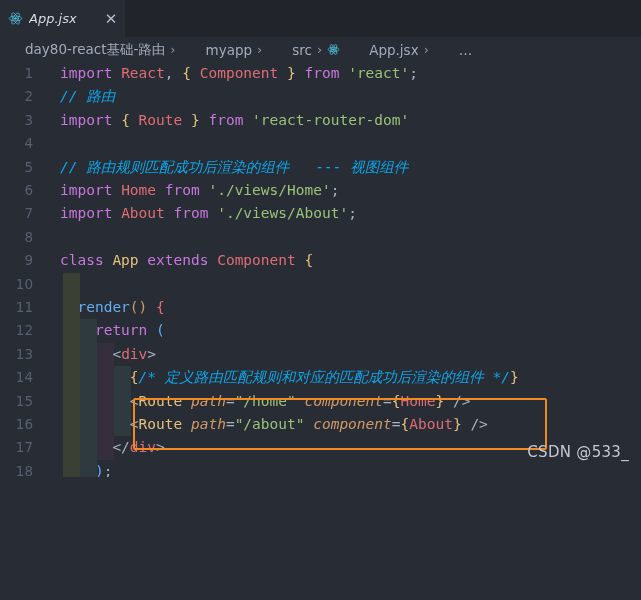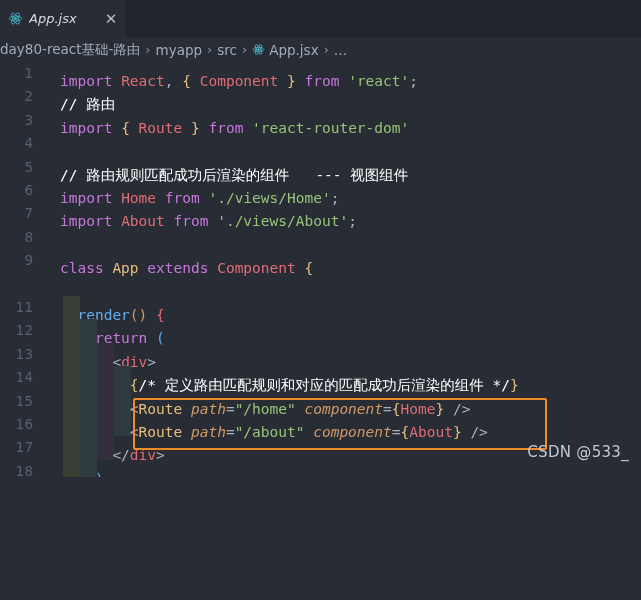--- a/index.html
+++ b/index.html
@@ -76,21 +76,21 @@
     display: flex;
     align-items: center;
     font-family: "DejaVu Sans", sans-serif;
     font-size: 13.5px;
     color: #a3acbb;
     white-space: nowrap;
     overflow: hidden;
     padding-left: 0px;
     box-sizing: border-box;
   }
-  .crumb { color: #a3acbb; }
+  .crumb { color: #a3acbb; padding-left: 25px; }
   .crumb-sep {
     color: #8d94a0;
     margin: 0 5px;
     font-size: 13px;
   }
   .crumb-icon {
     width: 13px; height: 13px;
     display: inline-block;
     vertical-align: -2px;
     margin-right: 4px;
@@ -118,21 +118,21 @@
     left: 0; top: 0;
     width: 33px;
     text-align: right;
     color: #566070;
     font-family: "DejaVu Sans", sans-serif;
     font-size: 13.5px;
   }
   .gutter.cur { color: #f9a8d4; }
   .ltext {
     position: absolute;
-    left: 60px; top: 8px;
+    left: 60px; top: 0;
     white-space: pre;
   }
   .cur-line-bg {
     position: absolute;
     left: 45px;
     width: 596px;
     height: 23.4px;
     background: #2c313a;
   }
 
@@ -146,21 +146,21 @@
   .g-olive { background: #3a4034; }
   .g-teal  { background: #2e3a3d; }
   .g-purp  { background: #352e3d; }
 
   
   .t-kw    { color: #c678dd; }            
   .t-var   { color: #e06c75; }            
   .t-brace { color: #e5c07b; }            
   .t-str   { color: #98c379; }            
   .t-punc  { color: #abb2bf; }            
-  .t-cmt   { color: #ffffff; }
+  .t-cmt   { color: #0ea5e9; font-style: italic; }
   .t-fn    { color: #61afef; }            
   .t-paren { color: #d19a66; }
   .t-attr  { color: #d19a66; font-style: italic; }  
   .t-tagb  { color: #abb2bf; }
 
   
   .annot-box {
     position: absolute;
     left: 133px;
     top: 398px;
@@ -230,20 +230,21 @@
   <div class="editor" id="editor">
       <div class="code-line" style="top: 0px; position: absolute; left: 0px; width: 641px;"><div class="gutter">1</div><div class="ltext"><span class="t-kw">import</span><span class="t-punc"> </span><span class="t-var">React</span><span class="t-punc">,</span><span class="t-punc"> </span><span class="t-brace">{</span><span class="t-punc"> </span><span class="t-var">Component</span><span class="t-punc"> </span><span class="t-brace">}</span><span class="t-punc"> </span><span class="t-kw">from</span><span class="t-punc"> </span><span class="t-str">'react'</span><span class="t-punc">;</span></div></div>
       <div class="code-line" style="top: 23.4px; position: absolute; left: 0px; width: 641px;"><div class="gutter">2</div><div class="ltext"><span class="t-cmt">// 路由</span></div></div>
       <div class="code-line" style="top: 46.8px; position: absolute; left: 0px; width: 641px;"><div class="gutter">3</div><div class="ltext"><span class="t-kw">import</span><span class="t-punc"> </span><span class="t-brace">{</span><span class="t-punc"> </span><span class="t-var">Route</span><span class="t-punc"> </span><span class="t-brace">}</span><span class="t-punc"> </span><span class="t-kw">from</span><span class="t-punc"> </span><span class="t-str">'react-router-dom'</span></div></div>
       <div class="code-line" style="top: 70.2px; position: absolute; left: 0px; width: 641px;"><div class="gutter">4</div><div class="ltext"></div></div>
       <div class="code-line" style="top: 93.6px; position: absolute; left: 0px; width: 641px;"><div class="gutter">5</div><div class="ltext"><span class="t-cmt">// 路由规则匹配成功后渲染的组件   --- 视图组件</span></div></div>
       <div class="code-line" style="top: 117px; position: absolute; left: 0px; width: 641px;"><div class="gutter">6</div><div class="ltext"><span class="t-kw">import</span><span class="t-punc"> </span><span class="t-var">Home</span><span class="t-punc"> </span><span class="t-kw">from</span><span class="t-punc"> </span><span class="t-str">'./views/Home'</span><span class="t-punc">;</span></div></div>
       <div class="code-line" style="top: 140.4px; position: absolute; left: 0px; width: 641px;"><div class="gutter">7</div><div class="ltext"><span class="t-kw">import</span><span class="t-punc"> </span><span class="t-var">About</span><span class="t-punc"> </span><span class="t-kw">from</span><span class="t-punc"> </span><span class="t-str">'./views/About'</span><span class="t-punc">;</span></div></div>
       <div class="code-line" style="top: 163.8px; position: absolute; left: 0px; width: 641px;"><div class="gutter">8</div><div class="ltext"></div></div>
       <div class="code-line" style="top: 187.2px; position: absolute; left: 0px; width: 641px;"><div class="gutter">9</div><div class="ltext"><span class="t-kw">class</span><span class="t-punc"> </span><span class="t-brace">App</span><span class="t-punc"> </span><span class="t-kw">extends</span><span class="t-punc"> </span><span class="t-var">Component</span><span class="t-punc"> </span><span class="t-brace">{</span></div></div>
+      <div class="code-line" style="top: 210.6px; position: absolute; left: 0px; width: 641px;"><div class="guide g-olive" style="left: 63px;"></div><div class="gutter">10</div><div class="ltext"></div></div>
       <div class="code-line" style="top: 234px; position: absolute; left: 0px; width: 641px;"><div class="guide g-olive" style="left: 63px;"></div><div class="gutter">11</div><div class="ltext"><span class="t-punc">  </span><span class="t-fn">render</span><span class="t-paren">()</span><span class="t-punc"> </span><span class="t-var">{</span></div></div>
       <div class="code-line" style="top: 257.4px; position: absolute; left: 0px; width: 641px;"><div class="guide g-olive" style="left: 63px;"></div><div class="guide g-teal" style="left: 80px;"></div><div class="gutter">12</div><div class="ltext"><span class="t-punc">    </span><span class="t-kw">return</span><span class="t-punc"> </span><span class="t-fn">(</span></div></div>
       <div class="code-line" style="top: 280.8px; position: absolute; left: 0px; width: 641px;"><div class="guide g-olive" style="left: 63px;"></div><div class="guide g-teal" style="left: 80px;"></div><div class="guide g-purp" style="left: 97px;"></div><div class="gutter">13</div><div class="ltext"><span class="t-punc">      </span><span class="t-tagb">&lt;</span><span class="t-var">div</span><span class="t-tagb">&gt;</span></div></div>
       <div class="code-line" style="top: 304.2px; position: absolute; left: 0px; width: 641px;"><div class="guide g-olive" style="left: 63px;"></div><div class="guide g-teal" style="left: 80px;"></div><div class="guide g-purp" style="left: 97px;"></div><div class="guide g-teal" style="left: 114px;"></div><div class="gutter">14</div><div class="ltext"><span class="t-punc">        </span><span class="t-brace">{</span><span class="t-cmt">/* 定义路由匹配规则和对应的匹配成功后渲染的组件 */</span><span class="t-brace">}</span></div></div>
       <div class="code-line" style="top: 327.6px; position: absolute; left: 0px; width: 641px;"><div class="guide g-olive" style="left: 63px;"></div><div class="guide g-teal" style="left: 80px;"></div><div class="guide g-purp" style="left: 97px;"></div><div class="guide g-teal" style="left: 114px;"></div><div class="gutter">15</div><div class="ltext"><span class="t-punc">        </span><span class="t-tagb">&lt;</span><span class="t-brace">Route</span><span class="t-punc"> </span><span class="t-attr">path</span><span class="t-tagb">=</span><span class="t-str">"/home"</span><span class="t-punc"> </span><span class="t-attr">component</span><span class="t-tagb">=</span><span class="t-brace">{</span><span class="t-var">Home</span><span class="t-brace">}</span><span class="t-punc"> </span><span class="t-tagb">/&gt;</span></div></div>
       <div class="code-line" style="top: 351px; position: absolute; left: 0px; width: 641px;"><div class="guide g-olive" style="left: 63px;"></div><div class="guide g-teal" style="left: 80px;"></div><div class="guide g-purp" style="left: 97px;"></div><div class="guide g-teal" style="left: 114px;"></div><div class="gutter">16</div><div class="ltext"><span class="t-punc">        </span><span class="t-tagb">&lt;</span><span class="t-brace">Route</span><span class="t-punc"> </span><span class="t-attr">path</span><span class="t-tagb">=</span><span class="t-str">"/about"</span><span class="t-punc"> </span><span class="t-attr">component</span><span class="t-tagb">=</span><span class="t-brace">{</span><span class="t-var">About</span><span class="t-brace">}</span><span class="t-punc"> </span><span class="t-tagb">/&gt;</span></div></div>
       <div class="code-line" style="top: 374.4px; position: absolute; left: 0px; width: 641px;"><div class="guide g-olive" style="left: 63px;"></div><div class="guide g-teal" style="left: 80px;"></div><div class="guide g-purp" style="left: 97px;"></div><div class="gutter">17</div><div class="ltext"><span class="t-punc">      </span><span class="t-tagb">&lt;/</span><span class="t-var">div</span><span class="t-tagb">&gt;</span></div></div>
       <div class="code-line" style="top: 397.8px; position: absolute; left: 0px; width: 641px;"><div class="guide g-olive" style="left: 63px;"></div><div class="guide g-teal" style="left: 80px;"></div><div class="gutter">18</div><div class="ltext"><span class="t-punc">    </span><span class="t-fn">)</span><span class="t-punc">;</span></div></div>
       <div class="code-line" style="top: 421.2px; position: absolute; left: 0px; width: 641px; padding-left: 7px;"><div class="guide g-olive" style="left: 63px;"></div><div class="gutter">19</div><div class="ltext"><span class="t-punc">  </span><span class="t-var">}</span></div></div>
       <div class="code-line" style="top: 444.6px; position: absolute; left: 0px; width: 641px;"><div class="gutter">20</div><div class="ltext"><span class="t-brace">}</span></div></div>

